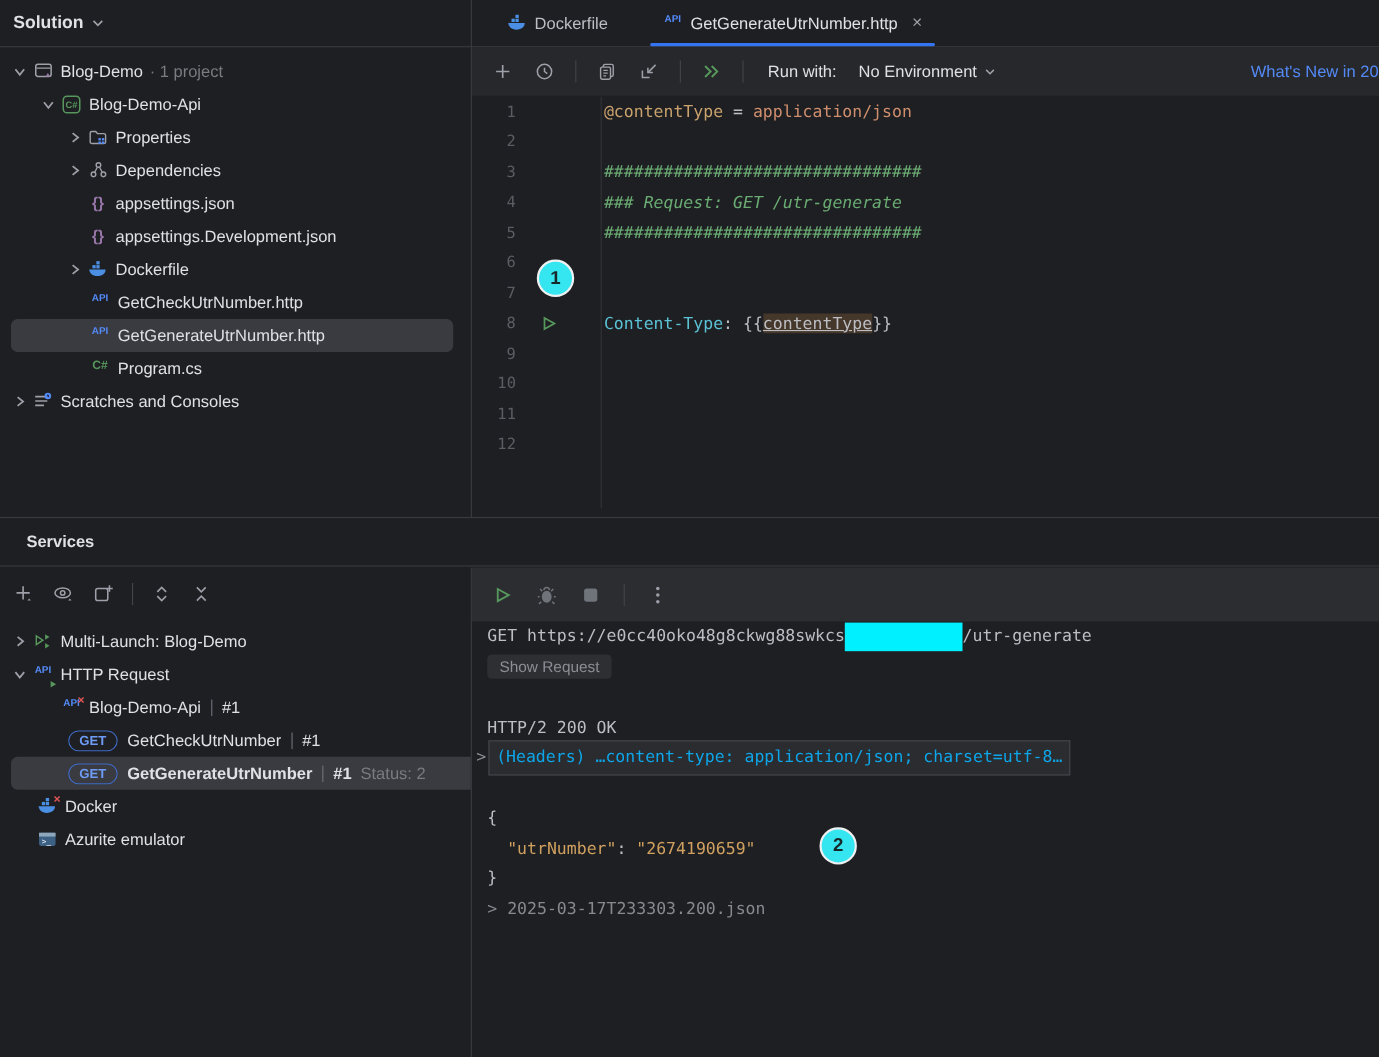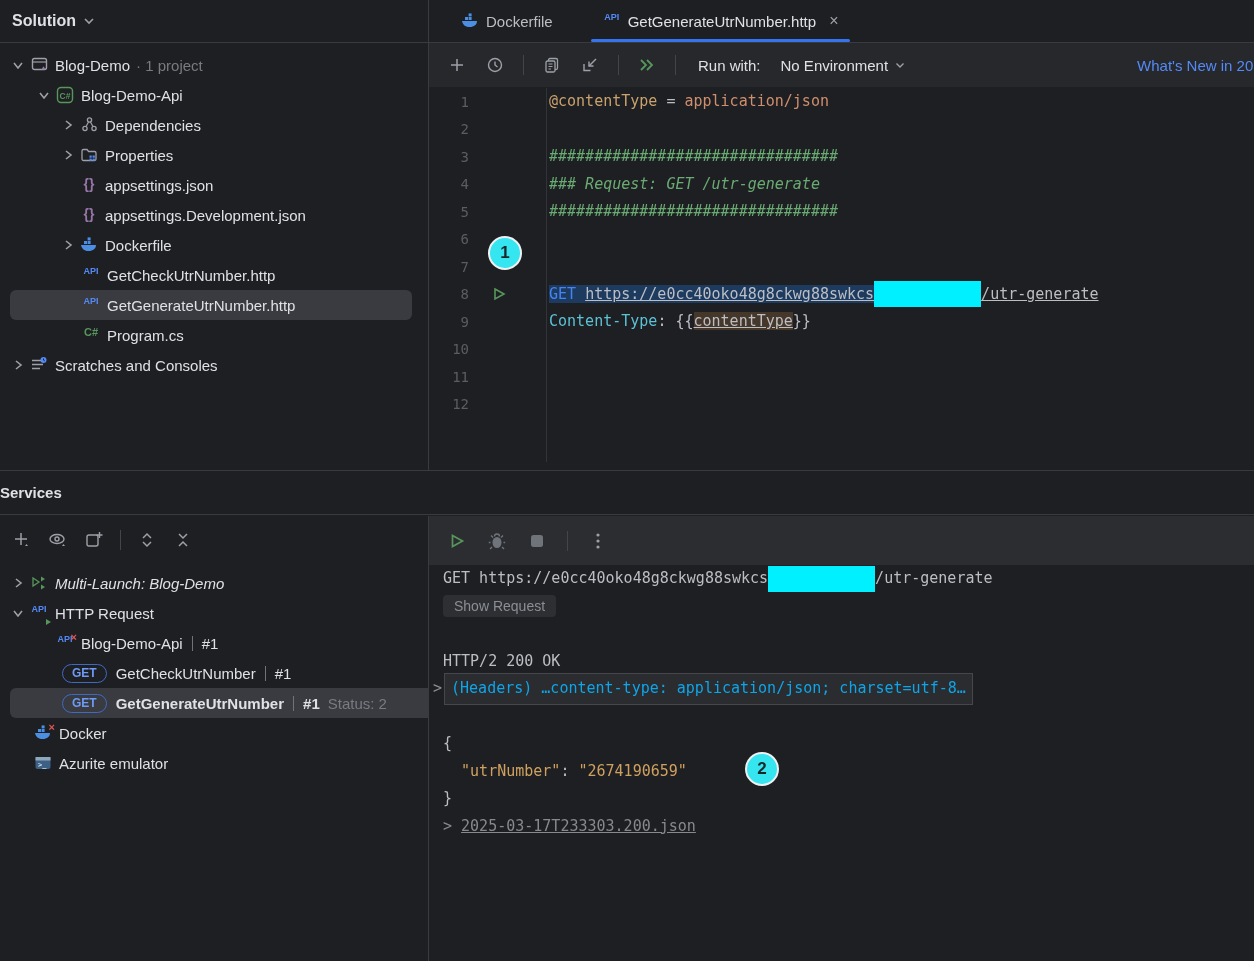--- a/index.html
+++ b/index.html
@@ -68,21 +68,21 @@
   .teal { color:#5cc2d6; }
   .hlvar { color:#bcbec4; text-decoration:underline; background:#46372b; }
   .redact { display:inline-block; width:107px; height:26px; background:#00f0ff; vertical-align:middle; }
   .badge { position:absolute; width:34px; height:34px; border-radius:50%; background:#35e5ef;
     border:2px solid #eef0f2; color:#16282a; font:700 17px "Liberation Sans",sans-serif;
     display:flex; align-items:center; justify-content:center; z-index:5; }
 
   
   .services-band { position:absolute; left:0; top:470px; width:1254px; height:45px;
     border-top:1px solid #393b40; border-bottom:1px solid #393b40;
-    display:flex; align-items:center; padding-left:0; }
+    display:flex; align-items:center; padding-left:24px; }
   .services-band .title { font-size:15px; font-weight:700; }
 
   
   .svc-toolbar { position:absolute; left:0; top:516px; width:428px; height:48px;
     display:flex; align-items:center; padding-left:8px; gap:8px; }
 
   
   .svc-tree { position:absolute; left:0; top:568px; width:428px; }
   .svc-tree .trow.sel-flat { background:#393b40; border-radius:6px 0 0 6px; margin-left:10px; }
   .pill { border:1px solid #3f6ac4; color:#6e9bf5; border-radius:10px; font-size:12px; font-weight:700;
@@ -98,21 +98,21 @@
 
   
   .console { position:absolute; left:429px; top:565px; width:825px; height:396px;
     font-family:"DejaVu Sans Mono", monospace; font-size:15px; color:#bcbec4; padding-left:14px; }
   .kline { height:27.5px; line-height:27.5px; white-space:pre; display:flex; align-items:center; }
   .chip { background:#2d2f33; color:#8b8e94; border-radius:4px; padding:3px 11px;
     font:14px "Liberation Sans",sans-serif; }
   .fold-gutter { color:#8a8d93; margin-left:-10px; margin-right:2px; }
   .fold-chip { border:1px solid #45474c; background:#2a2c2f; color:#0ea5e9; padding:1px 6px; }
   .gold { color:#cfa05f; }
-  .flink { color:#87898e; text-decoration:underline; }
+  .flink { color:#87898e; }
   .gray { color:#87898e; }
 
   svg { display:block; }
 </style>
 </head>
 <body>
 
 <div id="root">
 
   <div class="solution-header">
@@ -160,46 +160,46 @@
       <span class="lbl">Blog-Demo-Api</span>
     </div>
 
     <div class="trow" style="padding-left:60px;">
       <span class="chev">
         <svg width="16" height="16" viewBox="0 0 16 16">
             <path d="M6 4l5 4-5 4" stroke="#9da0a8" stroke-width="1.6" fill="none"></path>
           </svg>
         </span>
       <span class="ico">
+        <svg width="18" height="18" viewBox="0 0 18 18">
+            <path d="M2 5a1.5 1.5 0 0 1 1.5-1.5H7l1.6 2H14.5A1.5 1.5 0 0 1 16 7v6a1.5 1.5 0 0 1-1.5 1.5h-11A1.5 1.5 0 0 1 2 13z" stroke="#9da0a8" fill="none" stroke-width="1.3"></path>
+            <rect x="9.5" y="9.5" width="2.2" height="2.2" fill="#548af7"></rect>
+            <rect x="12.6" y="9.5" width="2.2" height="2.2" fill="#548af7"></rect>
+            <rect x="9.5" y="12.6" width="2.2" height="2.2" fill="#548af7"></rect>
+            <rect x="12.6" y="12.6" width="2.2" height="2.2" fill="#548af7"></rect>
+          </svg>
+        </span>
+      <span class="lbl">Properties</span>
+    </div>
+
+    <div class="trow" style="padding-left:60px;">
+      <span class="chev">
+        <svg width="16" height="16" viewBox="0 0 16 16">
+            <path d="M6 4l5 4-5 4" stroke="#9da0a8" stroke-width="1.6" fill="none"></path>
+          </svg>
+        </span>
+      <span class="ico">
         <svg width="17" height="17" viewBox="0 0 17 17">
             <circle cx="8.5" cy="4" r="2.1" stroke="#9da0a8" fill="none" stroke-width="1.3"></circle>
             <circle cx="4" cy="12.5" r="2.1" stroke="#9da0a8" fill="none" stroke-width="1.3"></circle>
             <circle cx="13" cy="12.5" r="2.1" stroke="#9da0a8" fill="none" stroke-width="1.3"></circle>
             <path d="M7.5 6l-2.4 4.5M9.5 6l2.4 4.5" stroke="#9da0a8" stroke-width="1.2"></path>
           </svg>
         </span>
       <span class="lbl">Dependencies</span>
-    </div>
-
-    <div class="trow" style="padding-left:60px;">
-      <span class="chev">
-        <svg width="16" height="16" viewBox="0 0 16 16">
-            <path d="M6 4l5 4-5 4" stroke="#9da0a8" stroke-width="1.6" fill="none"></path>
-          </svg>
-        </span>
-      <span class="ico">
-        <svg width="18" height="18" viewBox="0 0 18 18">
-            <path d="M2 5a1.5 1.5 0 0 1 1.5-1.5H7l1.6 2H14.5A1.5 1.5 0 0 1 16 7v6a1.5 1.5 0 0 1-1.5 1.5h-11A1.5 1.5 0 0 1 2 13z" stroke="#9da0a8" fill="none" stroke-width="1.3"></path>
-            <rect x="9.5" y="9.5" width="2.2" height="2.2" fill="#548af7"></rect>
-            <rect x="12.6" y="9.5" width="2.2" height="2.2" fill="#548af7"></rect>
-            <rect x="9.5" y="12.6" width="2.2" height="2.2" fill="#548af7"></rect>
-            <rect x="12.6" y="12.6" width="2.2" height="2.2" fill="#548af7"></rect>
-          </svg>
-        </span>
-      <span class="lbl">Properties</span>
     </div>
 
     <div class="trow" style="padding-left:80px;">
       <span class="ico">
           <span class="txt-icon braces">{}</span>
         </span>
       <span class="lbl">appsettings.json</span>
     </div>
 
     <div class="trow" style="padding-left:80px;">
@@ -377,21 +377,20 @@
     <div class="badge" style="left:59px; top:148px;">1</div>
 
     <div class="codecol">
       <div class="cline"><span class="vardecl">@contentType</span><span> = </span><span class="orange">application/json</span></div>
       <div class="cline"></div>
       <div class="cline cmt">################################</div>
       <div class="cline cmt">### Request: GET /utr-generate</div>
       <div class="cline cmt">################################</div>
       <div class="cline"></div>
       <div class="cline"></div>
-      <div class="cline"><span class="sel8"><span class="kw-get">GET </span><span class="url">https://e0cc40oko48g8ckwg88swkcs</span></span><span class="redact"></span><span class="url">/utr-generate</span></div>
       <div class="cline"><span class="teal">Content-Type</span><span>: {{</span><span class="hlvar">contentType</span><span>}}</span></div>
       <div class="cline"></div>
       <div class="cline"></div>
       <div class="cline"></div>
     </div>
   </div>
 
   <div class="vdiv" style="left:428px; top:0; height:470px;"></div>
 
   <div class="services-band">
@@ -428,21 +427,21 @@
     <span class="tbtn">
       <svg width="16" height="20" viewBox="0 0 16 20">
           <path d="M4 4l4 4 4-4" stroke="#9da0a8" stroke-width="1.5" fill="none"></path>
           <path d="M4 16l4-4 4 4" stroke="#9da0a8" stroke-width="1.5" fill="none"></path>
         </svg>
       </span>
   </div>
 
   <div class="svc-tree">
 
-    <div class="trow" style="padding-left:10px;font-style:italic;">
+    <div class="trow" style="padding-left:10px;">
       <span class="chev">
         <svg width="16" height="16" viewBox="0 0 16 16">
             <path d="M6 4l5 4-5 4" stroke="#9da0a8" stroke-width="1.6" fill="none"></path>
           </svg>
         </span>
       <span class="ico">
         <svg width="18" height="18" viewBox="0 0 18 18">
             <path d="M3 4l6 4-6 4z" stroke="#57965c" stroke-width="1.3" fill="none"></path>
             <path d="M11 2.5l4 2.5-4 2.5z" fill="#57965c"></path>
             <path d="M11 10.5l4 2.5-4 2.5z" fill="#57965c"></path>

